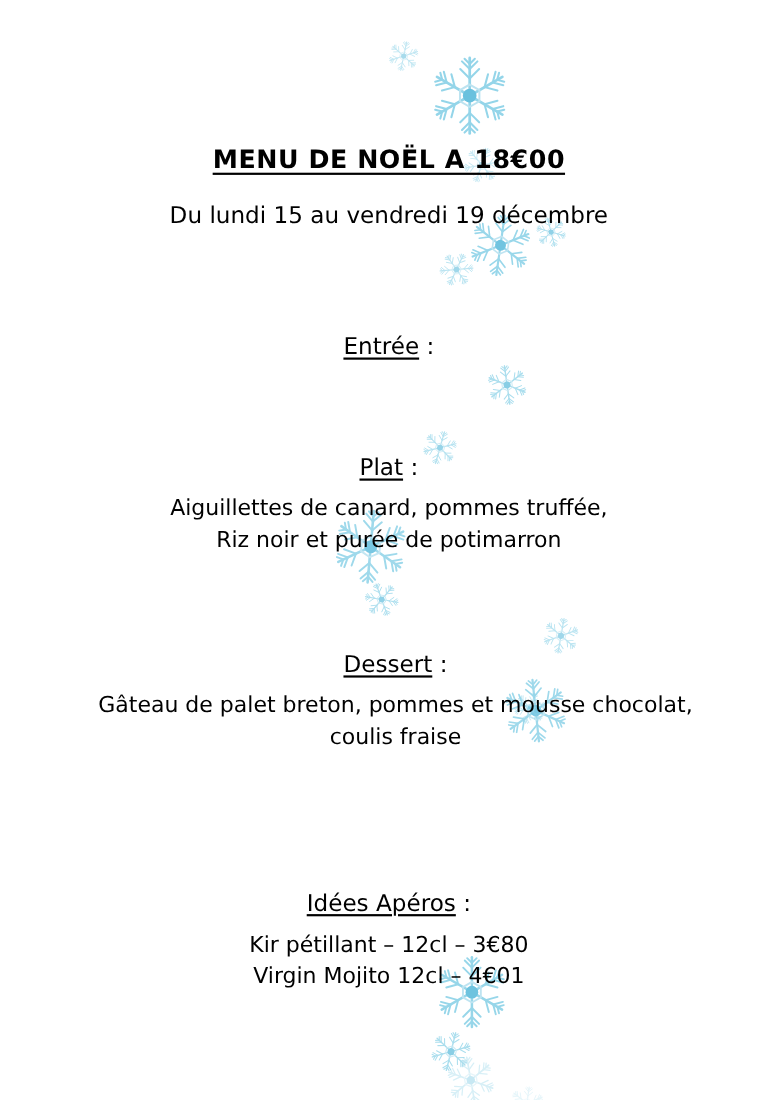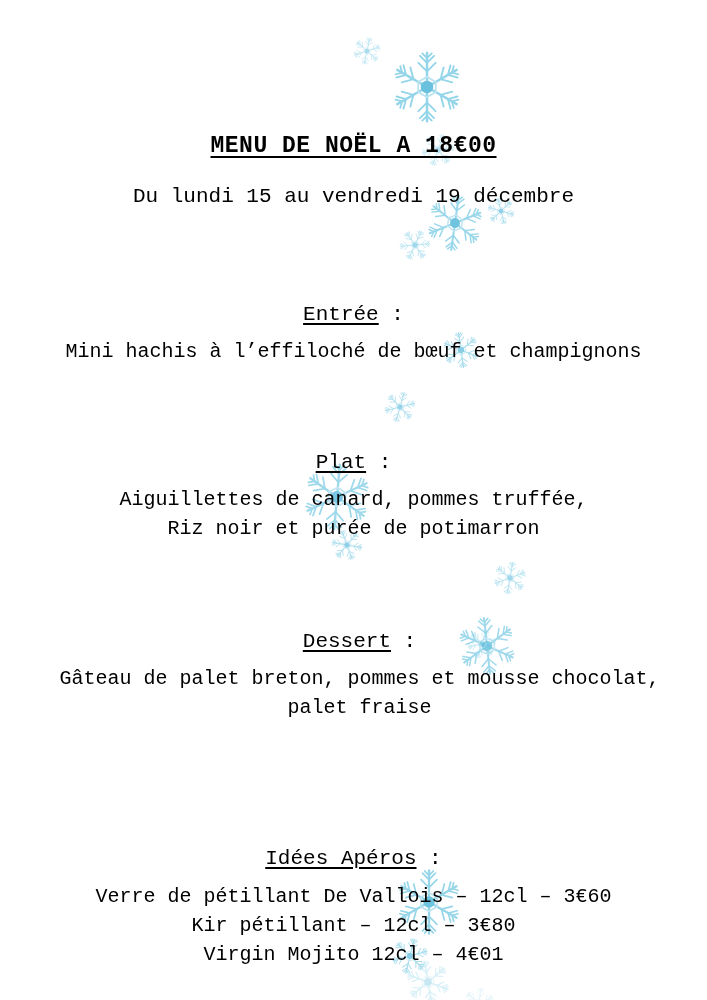--- a/index.html
+++ b/index.html
@@ -34,21 +34,20 @@
   }
   .flake svg { display: block; }
 
   
   .text-layer {
     position: relative;
     z-index: 2;
     width: 707px;
     text-align: center;
     color: #000000;
-    font-family: Liberation Mono, monospace;
   }
 
   .title {
     margin: 0;
     padding-top: 133px;
     font-size: 23px;
     font-weight: bold;
     letter-spacing: 0.5px;
     line-height: 1.15;
   }
@@ -1155,36 +1154,34 @@
   <div class="text-layer">
 
     <div class="title">
       <span class="ul">MENU DE NOËL A 18€00</span>
     </div>
 
     <div class="subtitle">Du lundi 15 au vendredi 19 décembre</div>
 
     <div class="section" id="entree-section">
       <div class="section-heading"><span class="ul">Entrée</span><span> :</span></div>
-      <div class="section-line">Mini hachis à l’effiloché de bœuf et champignons</div>
     </div>
 
     <div class="section" id="plat-section">
       <div class="section-heading"><span class="ul">Plat</span><span> :</span></div>
       <div class="section-line">Aiguillettes de canard, pommes truffée,</div>
       <div class="section-line">Riz noir et purée de potimarron</div>
     </div>
 
     <div class="section" id="dessert-section">
       <div class="section-heading"><span class="ul">Dessert</span><span> :</span></div>
       <div class="section-line">Gâteau de palet breton, pommes et mousse chocolat,</div>
-      <div class="section-line">palet fraise</div>
+      <div class="section-line">coulis fraise</div>
     </div>
 
     <div class="section" id="aperos-section">
       <div class="section-heading"><span class="ul">Idées Apéros</span><span> :</span></div>
-      <div class="section-line">Verre de pétillant De Vallois – 12cl – 3€60</div>
       <div class="section-line">Kir pétillant – 12cl – 3€80</div>
       <div class="section-line">Virgin Mojito 12cl – 4€01</div>
     </div>
 
   </div>
 </div>
 
 </body></html>

